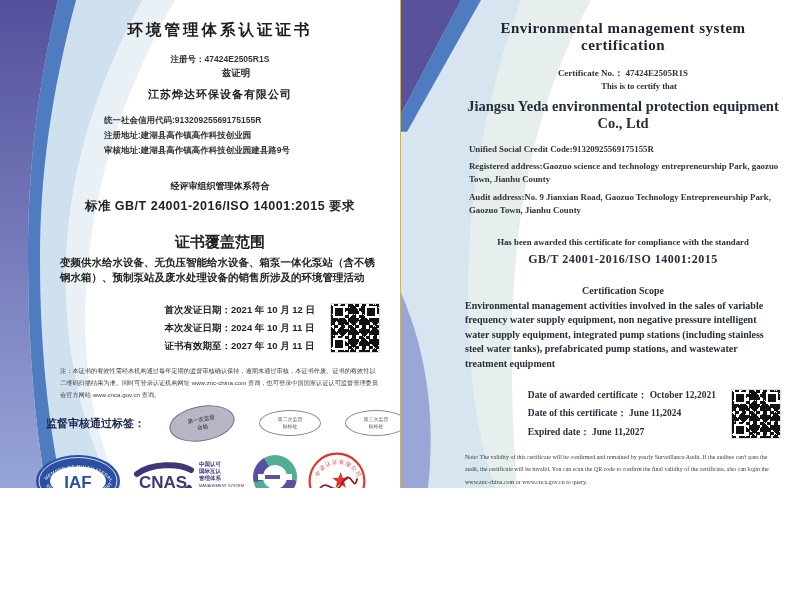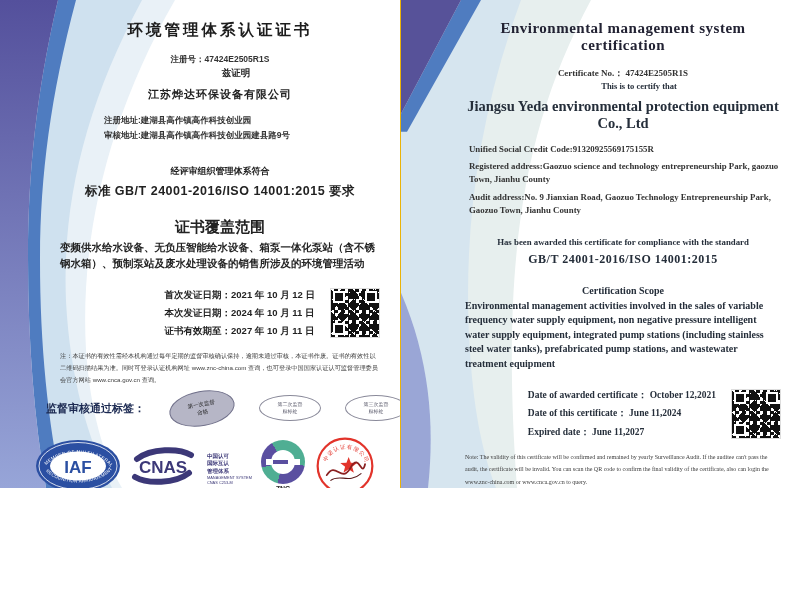--- a/index.html
+++ b/index.html
@@ -27,21 +27,21 @@
         repeating-conic-gradient(#111 0 25%,#fff 0 50%) 0 0/7px 7px;}
   .qr i{position:absolute;width:12px;height:12px;background:#111;box-shadow:inset 0 0 0 2px #fff,inset 0 0 0 4px #111;}
   .qr i:nth-child(1){left:2px;top:2px;} .qr i:nth-child(2){right:2px;top:2px;} .qr i:nth-child(3){left:2px;bottom:2px;}
   .note{font-size:6.2px;color:#3a3a3a;line-height:1.9;margin-top:10px;text-align:left;}
   .stamps{display:flex;align-items:center;gap:24px;margin:5px 0 0 -14px;}
   .stamp-label{font-size:11px;font-weight:bold;color:#1c2a52;white-space:nowrap;}
   .stamp{border:1px solid #8a8a9a;border-radius:50%;width:60px;height:24px;font-size:5px;color:#556;
          display:flex;flex-direction:column;align-items:center;justify-content:center;line-height:1.35;text-align:center;flex:0 0 auto;}
   .stamp.filled{background:#b6b6c6;border-color:#70708a;color:#222;width:64px;height:33px;font-size:5.5px;transform:rotate(-10deg);}
   .logos{display:flex;align-items:center;gap:9px;margin:9px 0 0 -26px;}
-  .cnas-wrap{display:flex;align-items:flex-end;gap:12px;}
+  .cnas-wrap{display:flex;align-items:flex-start;gap:4px;}
   .cnas-txt{font-size:5.5px;font-weight:bold;color:#3c3878;line-height:1.35;text-align:left;}
   .cnas-txt .tiny{font-size:3.9px;font-weight:normal;}
   .znc-wrap{display:flex;flex-direction:column;align-items:center;}
   .znc{width:44px;height:44px;border-radius:50%;position:relative;
        background:conic-gradient(from -30deg,#4fae93 0 130deg,#5a4fa0 130deg 225deg,#4fae93 225deg 285deg,#5a4fa0 285deg 360deg);}
   .znc::before{content:"";position:absolute;inset:10px;background:#fff;border-radius:50%;}
   .znc::after{content:"";position:absolute;left:5px;right:5px;top:19px;height:6px;background:#fff;}
   .znc-bar{position:absolute;left:12px;top:20px;width:15px;height:4px;background:#5a4fa0;z-index:1;}
   .znc-label{font-size:7px;font-weight:bold;color:#222;margin-top:1px;}
   .issuer{font-size:13px;font-weight:bold;letter-spacing:5px;margin-top:8px;}
@@ -83,20 +83,21 @@
     <path d="M58,0 L76,0 C50,120 40,220 40,320 C40,425 48,520 62,600 L46,600 C34,515 28,420 28,318 C28,216 36,114 58,0 Z" fill="#4f7cc0"></path>
     <path d="M0,0 L58,0 C36,114 28,216 28,318 C28,420 34,515 46,600 L0,600 Z" fill="url(#pgL)"></path>
   </svg>
 
   <div class="c-content">
     <div class="cert-title t-center">环境管理体系认证证书</div>
     <div class="reg-no t-center">注册号：47424E2505R1S</div>
     <div class="certify t-center">兹证明</div>
     <div class="company t-center">江苏烨达环保设备有限公司</div>
     <div class="info">
+      <div>统一社会信用代码:91320925569175155R</div>
       <div>注册地址:建湖县高作镇高作科技创业园</div>
       <div>审核地址:建湖县高作镇高作科技创业园建县路9号</div>
     </div>
     <div class="compliance t-center">经评审组织管理体系符合</div>
     <div class="standard t-center">标准 GB/T 24001-2016/ISO 14001:2015 要求</div>
     <div class="scope-title t-center">证书覆盖范围</div>
     <div class="scope">变频供水给水设备、无负压智能给水设备、箱泵一体化泵站（含不锈钢水箱）、预制泵站及废水处理设备的销售所涉及的环境管理活动</div>
 
     <div class="dates">
       <div class="dates-block">

